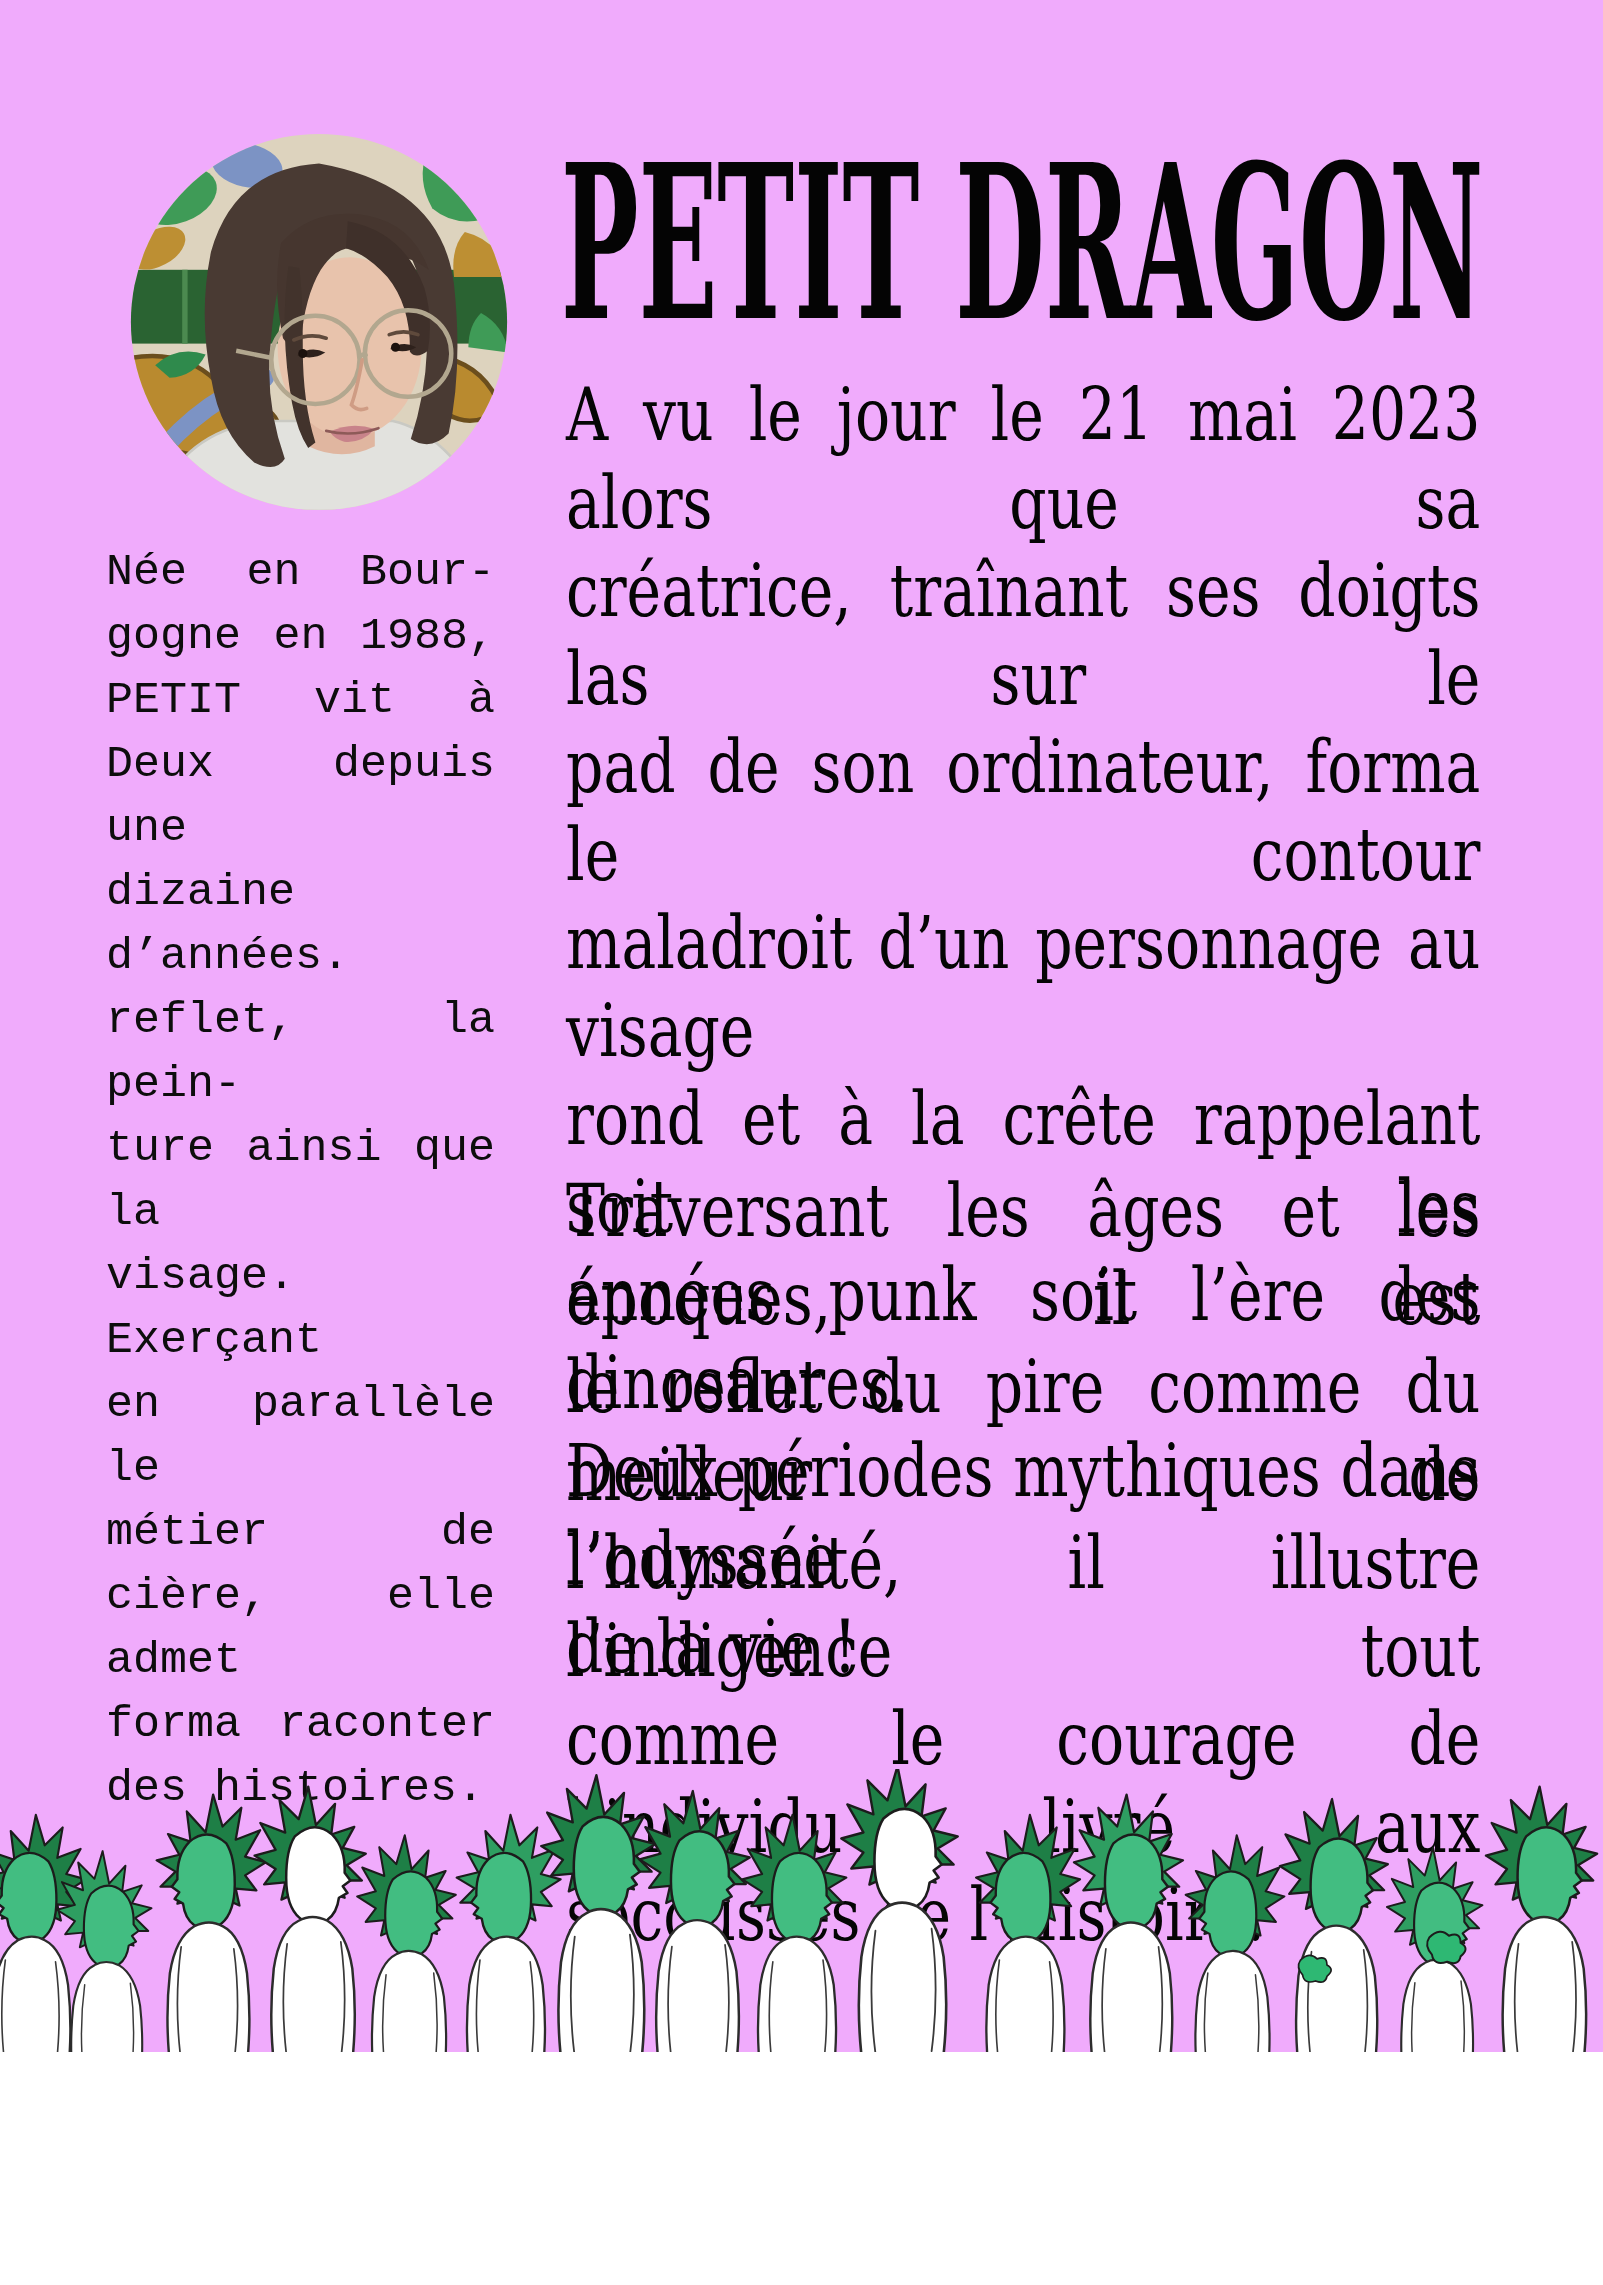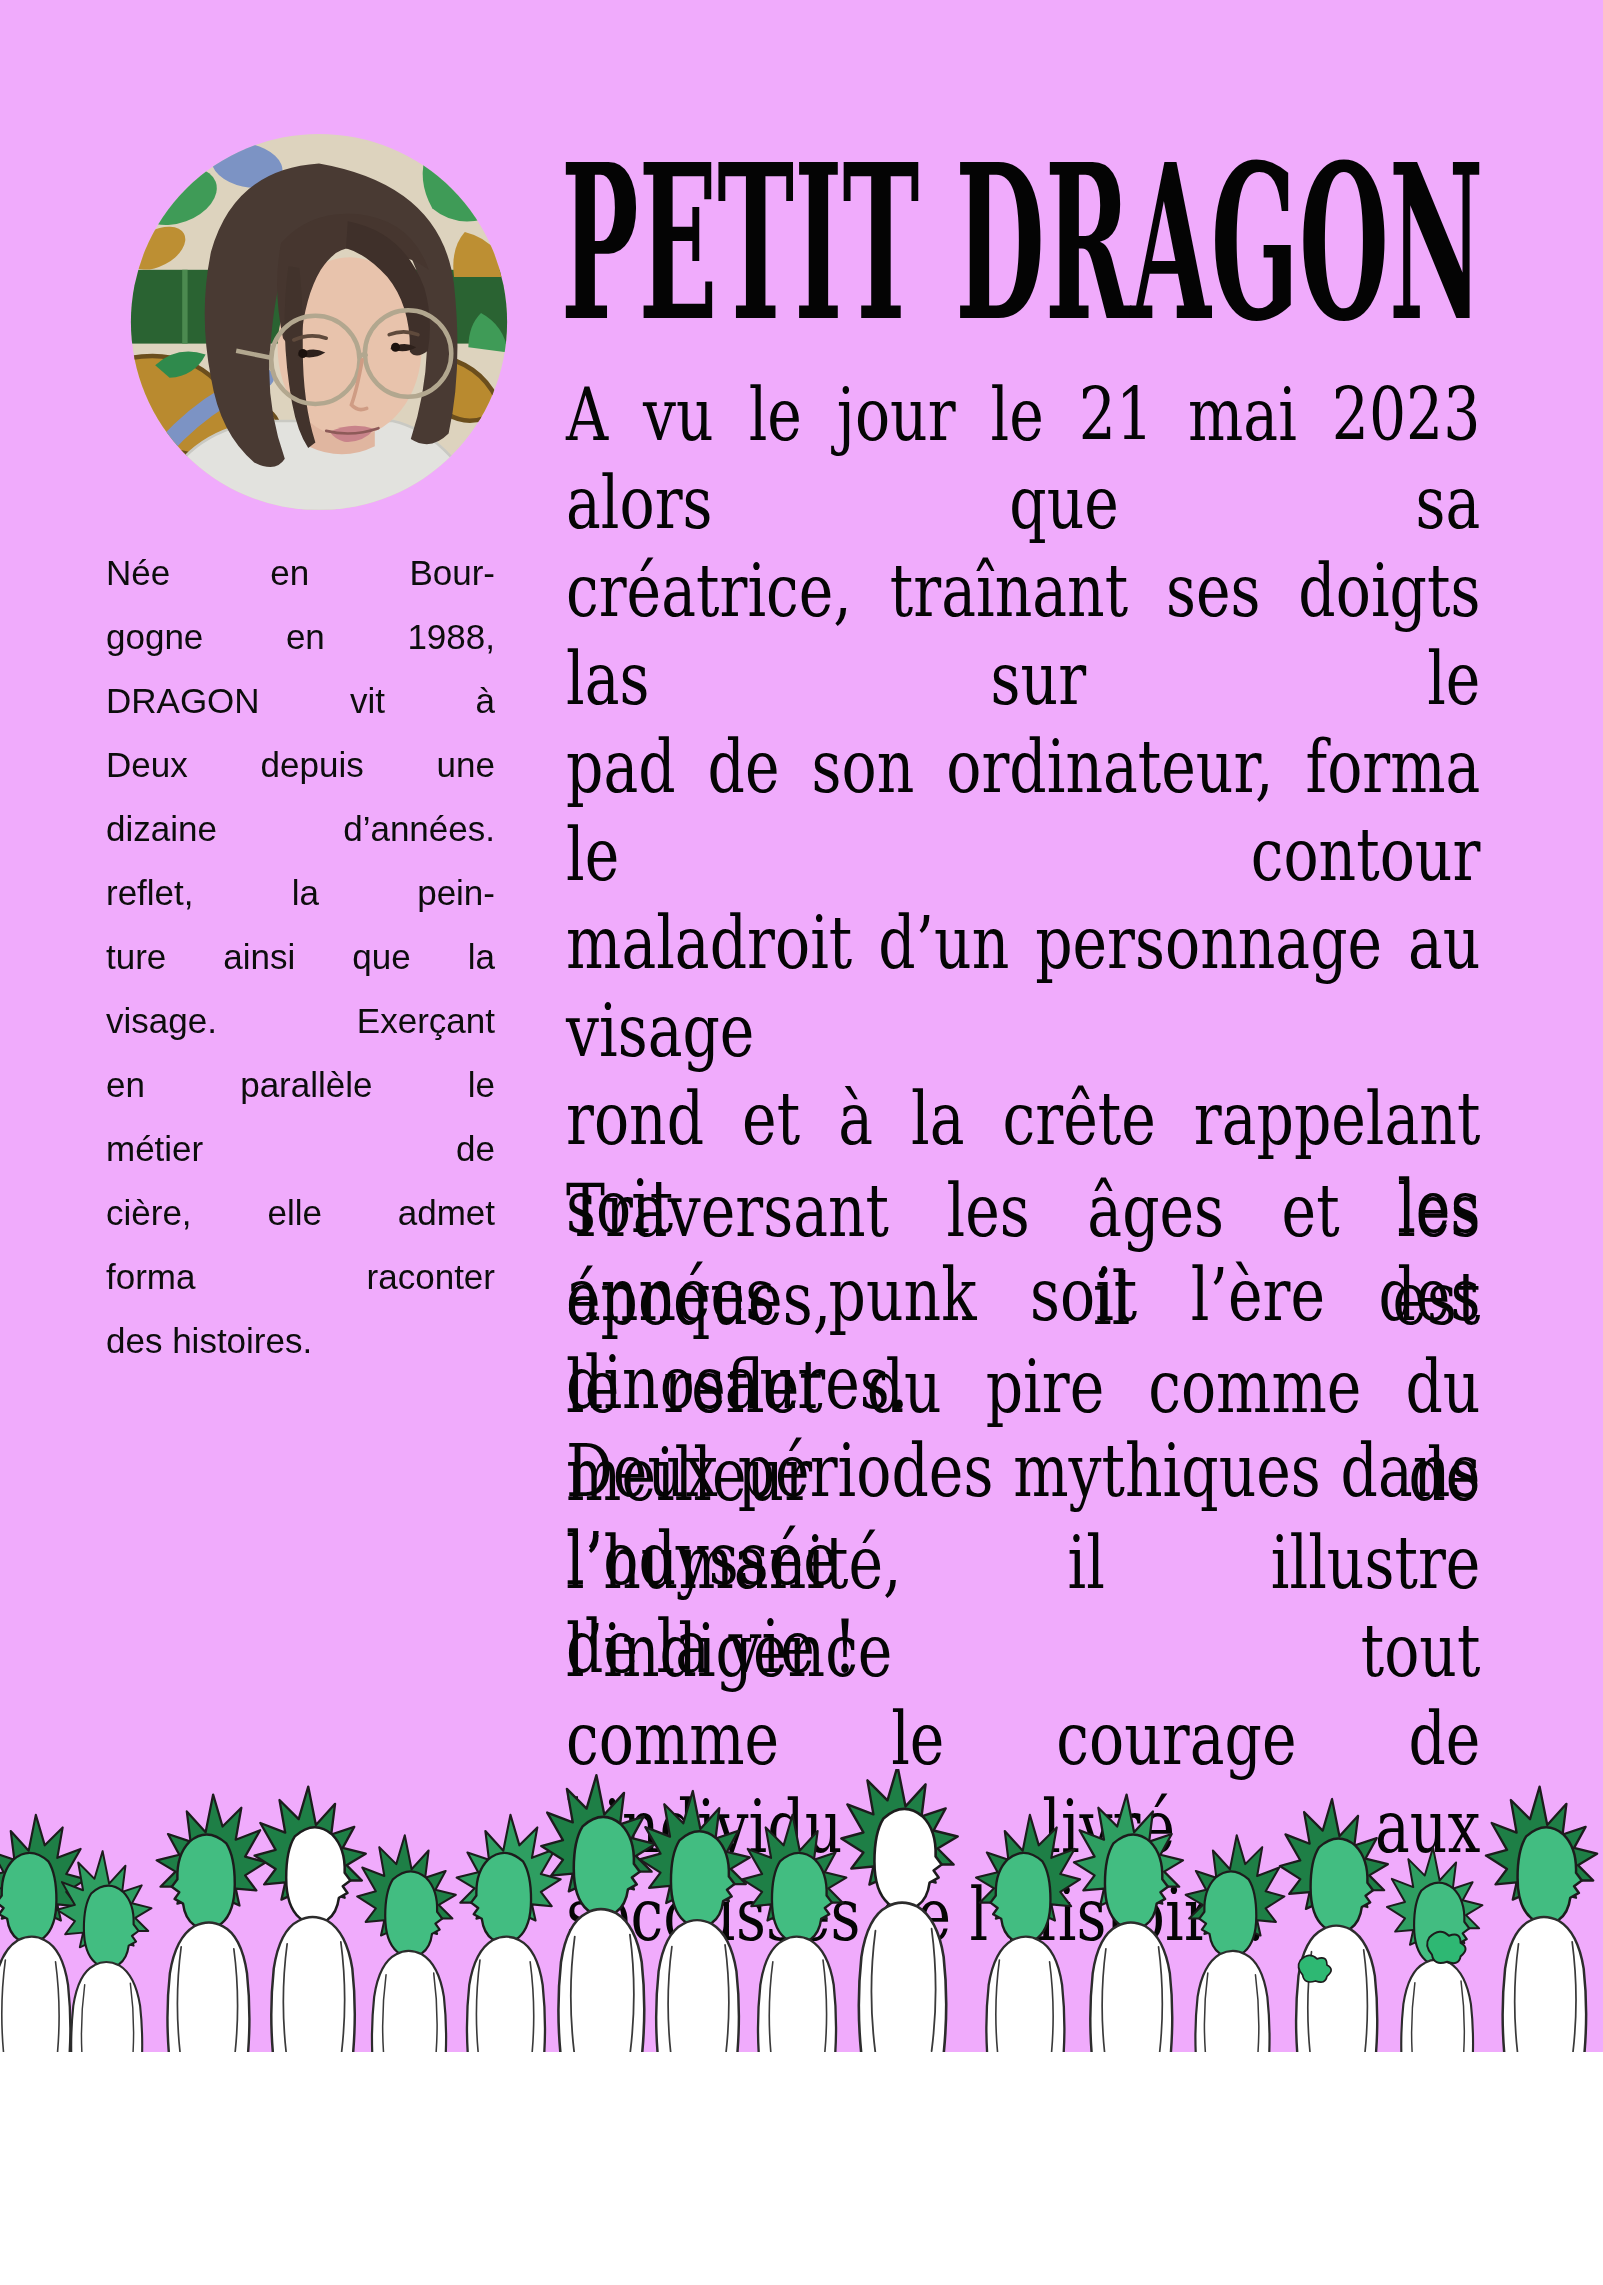--- a/index.html
+++ b/index.html
@@ -20,22 +20,22 @@
   
   .title-wrap{position:absolute;left:561px;top:159px;width:926px;height:165px;}
   .title-wrap svg{display:block;width:100%;height:100%;}
   .title-wrap text{
     font-family:"DejaVu Serif",serif;font-weight:bold;
     fill:#040404;
   }
   
   .bio{
     position:absolute;left:106px;top:541px;width:389px;
-    font-family:Liberation Sans, sans-serif;
-    font-size:35px;line-height:64px;
+    font-family:Liberation Mono, monospace;
+    font-size:45px;line-height:64px;
     color:#0d0d0d;
   }
   
   .mainpar{
     position:absolute;left:566px;width:1143px;
     transform:scaleX(0.8);transform-origin:0 0;
     font-family:"DejaVu Serif",serif;
     font-size:73px;line-height:88px;
     color:#050505;
   }
@@ -123,21 +123,21 @@
 
   <div class="title-wrap">
     <svg viewBox="0 0 1034 184">
       <text x="0" y="177" font-size="238" textLength="1030" lengthAdjust="spacingAndGlyphs">PETIT DRAGON</text>
     </svg>
   </div>
 
   <div class="bio">
       <div class="tline">Née en Bour-</div>
       <div class="tline">gogne en 1988,</div>
-      <div class="tline">DRAGON vit à</div>
+      <div class="tline">PETIT vit à</div>
       <div class="tline">Deux depuis une</div>
       <div class="tline">dizaine d’années.</div>
       <div class="tline">reflet, la pein-</div>
       <div class="tline">ture ainsi que la</div>
       <div class="tline">visage. Exerçant</div>
       <div class="tline">en parallèle le</div>
       <div class="tline">métier de</div>
       <div class="tline">cière, elle admet</div>
       <div class="tline">forma raconter</div>
       <div class="tline tline-last">des histoires.</div>

